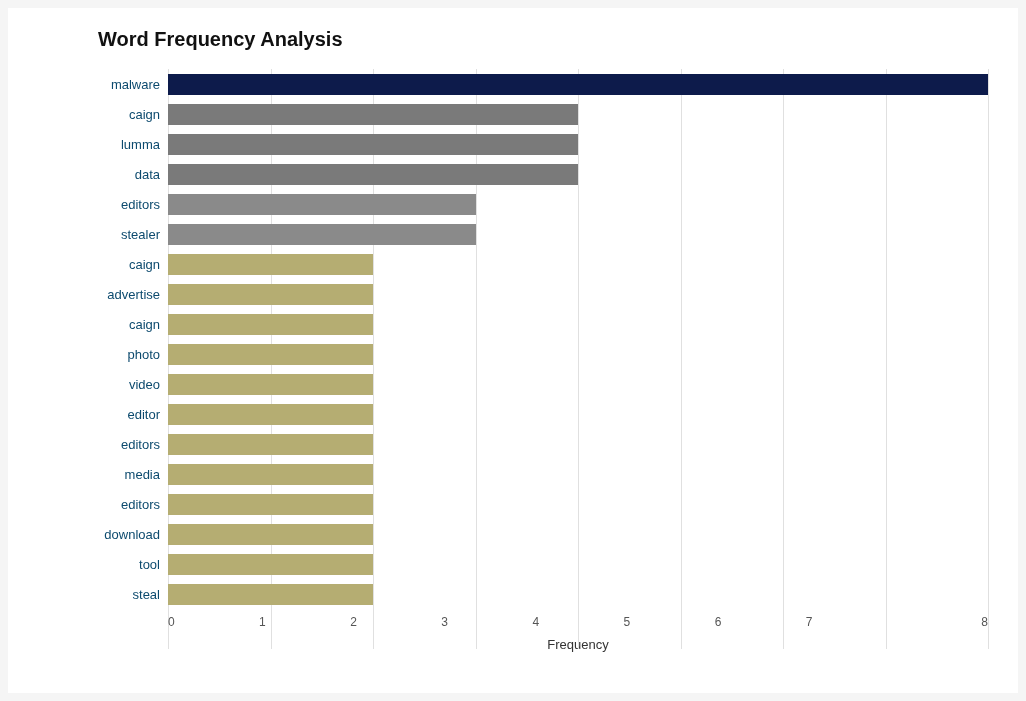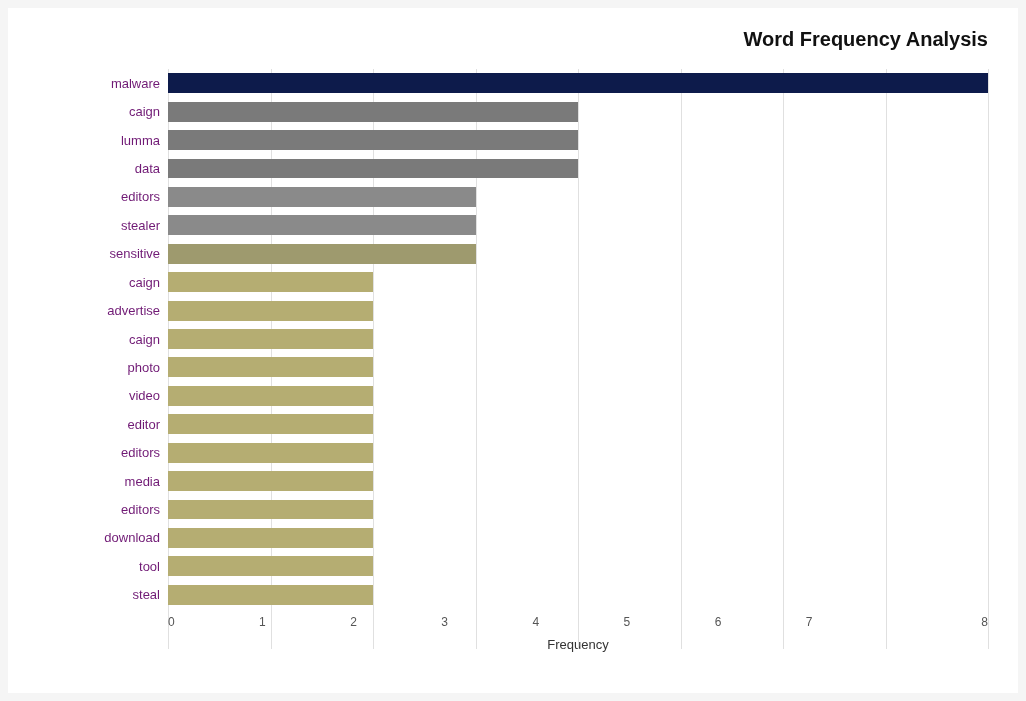--- a/index.html
+++ b/index.html
@@ -13,21 +13,21 @@
       justify-content: center;
     }
     .chart-container {
       background: #fff;
       width: 1010px;
       height: 685px;
       padding: 20px 30px 60px 90px;
       position: relative;
     }
     .chart-title {
-      text-align: right;
+      text-align: left;
       font-size: 20px;
       font-weight: bold;
       margin-bottom: 18px;
       color: #111;
     }
     .chart-area {
       position: relative;
       width: 100%;
       height: 580px;
     }
@@ -41,21 +41,21 @@
     .bar-row {
       display: flex;
       align-items: center;
       flex: 1;
       position: relative;
     }
     .bar-label {
       width: 70px;
       text-align: right;
       font-size: 13px;
-      color: #701a75;
+      color: #0c4a6e;
       padding-right: 8px;
       flex-shrink: 0;
     }
     .bar-track {
       flex: 1;
       height: 70%;
       position: relative;
       background: transparent;
     }
     .bar-fill {
@@ -150,26 +150,20 @@
         <div class="bar-row">
           <div class="bar-label">editors</div>
           <div class="bar-track">
             <div class="bar-fill" style="width: 37.5%; background-color: rgb(138, 138, 138);"></div>
           </div>
         </div>
         <div class="bar-row">
           <div class="bar-label">stealer</div>
           <div class="bar-track">
             <div class="bar-fill" style="width: 37.5%; background-color: rgb(138, 138, 138);"></div>
-          </div>
-        </div>
-        <div class="bar-row">
-          <div class="bar-label">sensitive</div>
-          <div class="bar-track">
-            <div class="bar-fill" style="width: 37.5%; background-color: rgb(158, 154, 110);"></div>
           </div>
         </div>
         <div class="bar-row">
           <div class="bar-label">caign</div>
           <div class="bar-track">
             <div class="bar-fill" style="width: 25%; background-color: rgb(181, 173, 114);"></div>
           </div>
         </div>
         <div class="bar-row">
           <div class="bar-label">advertise</div>

